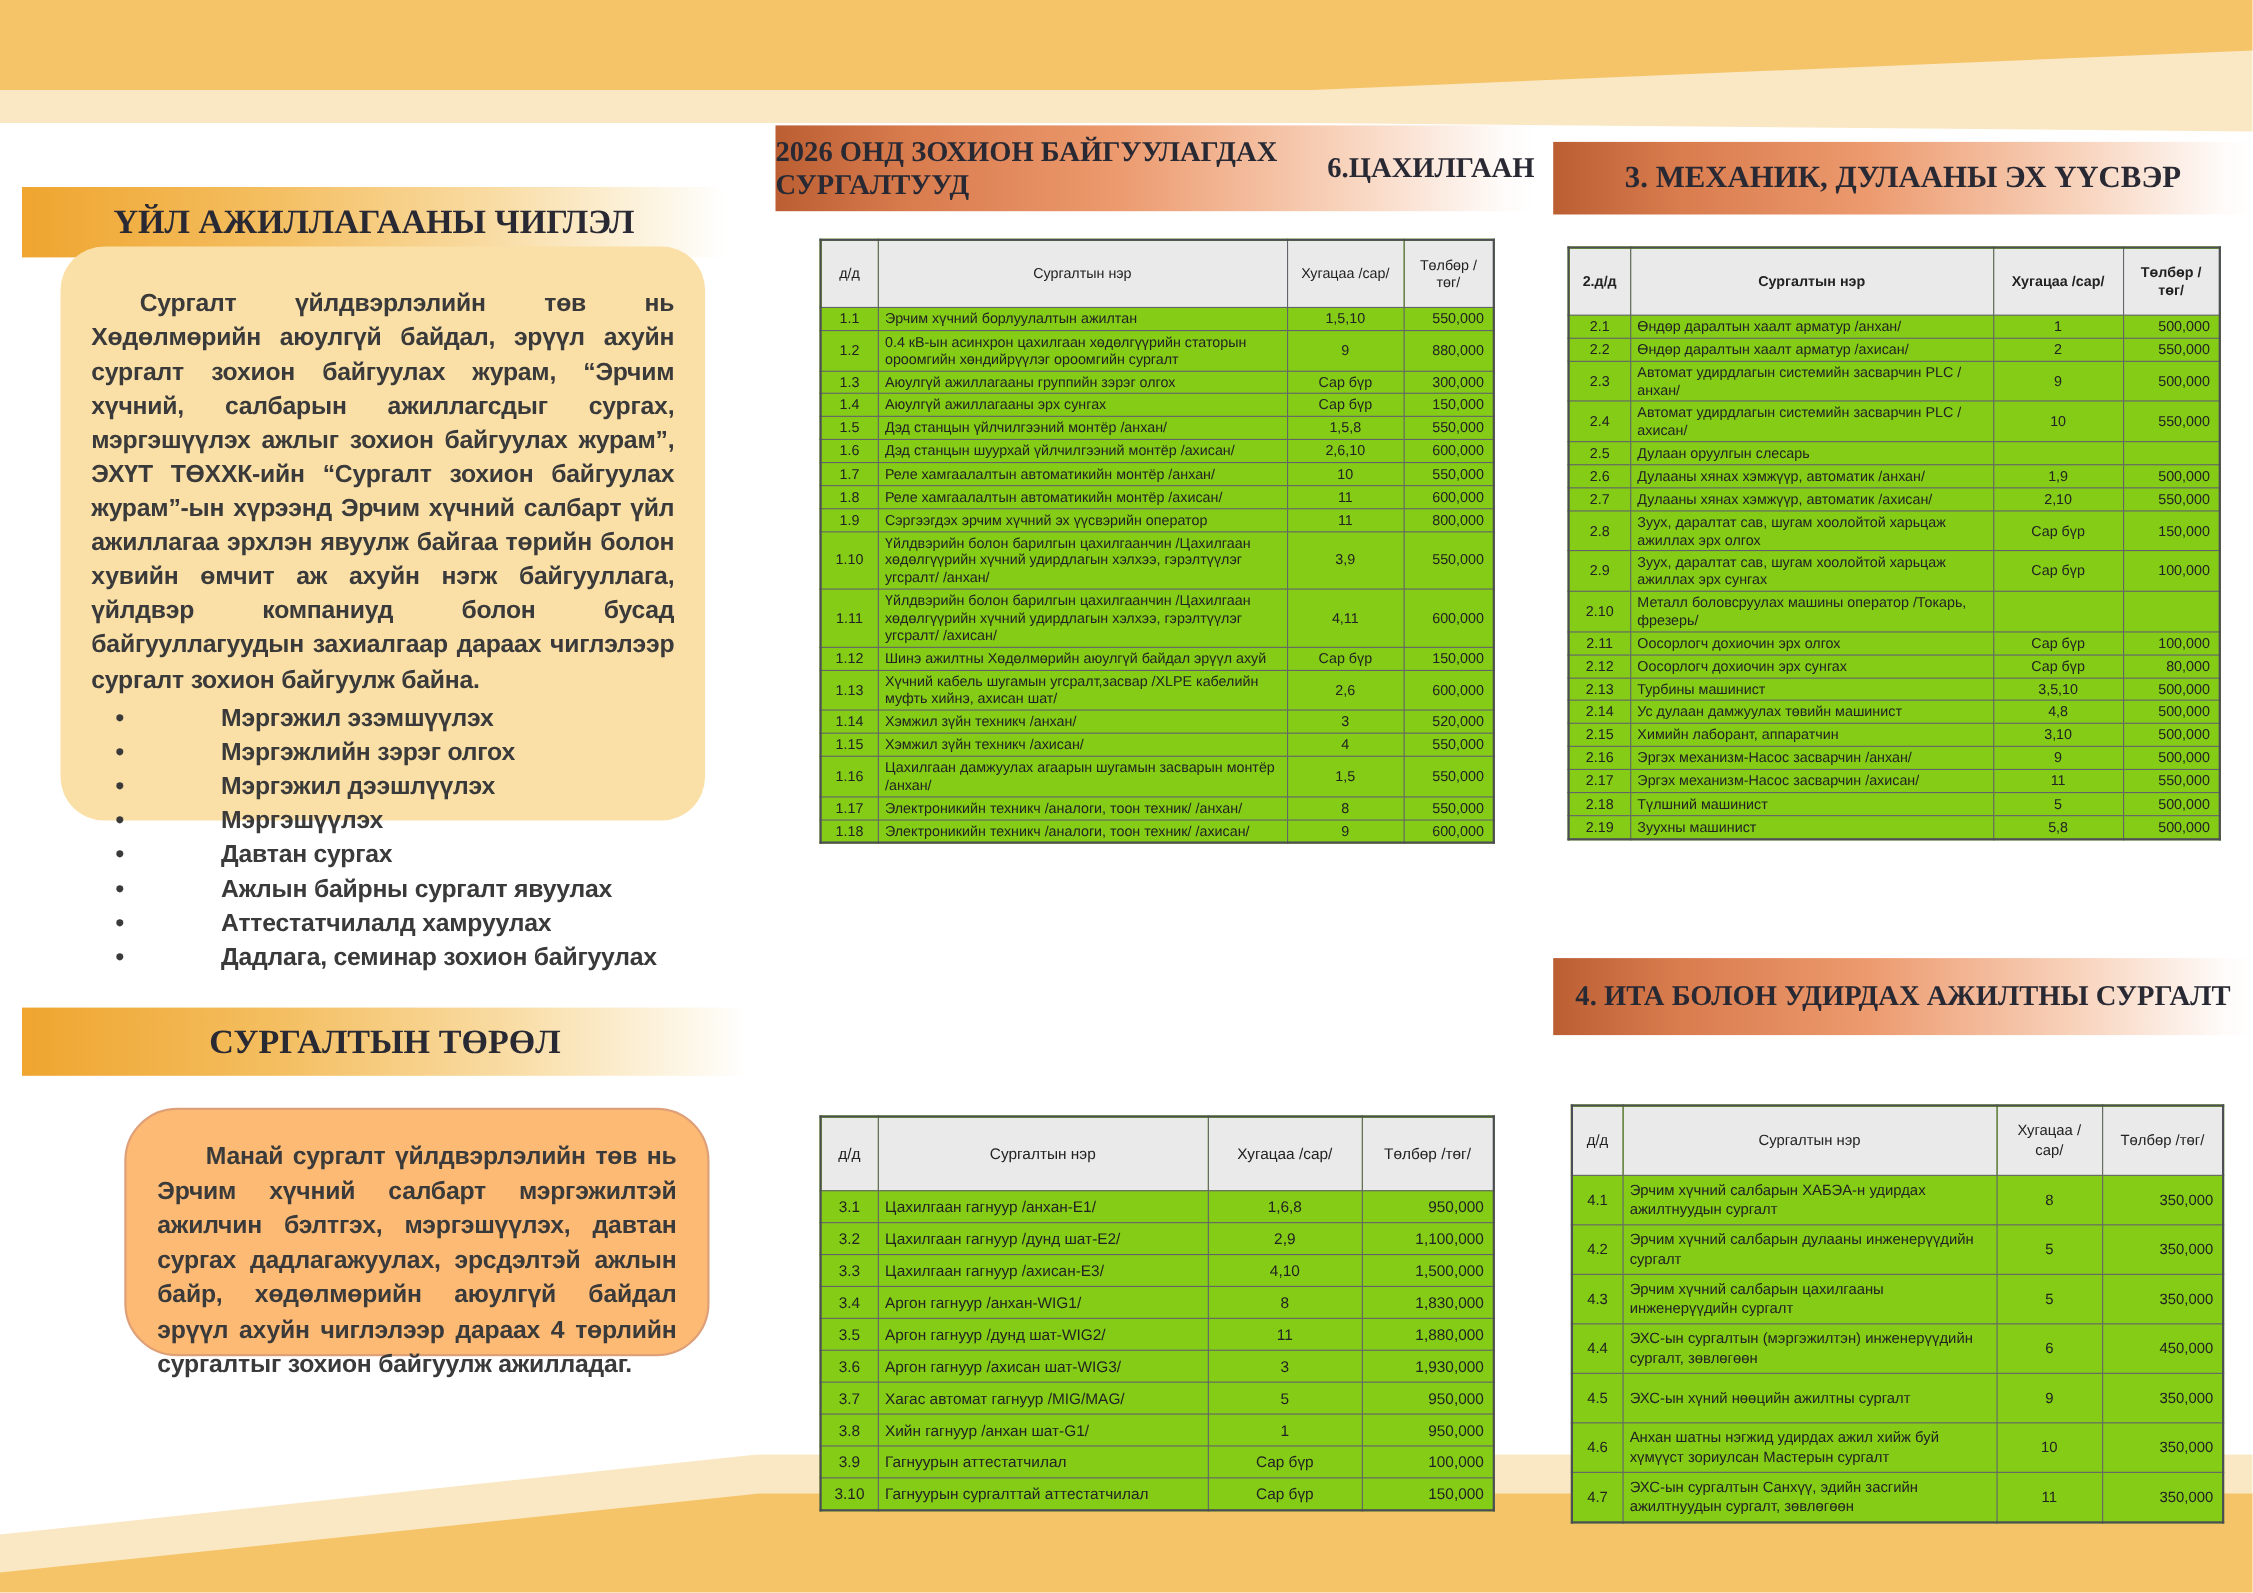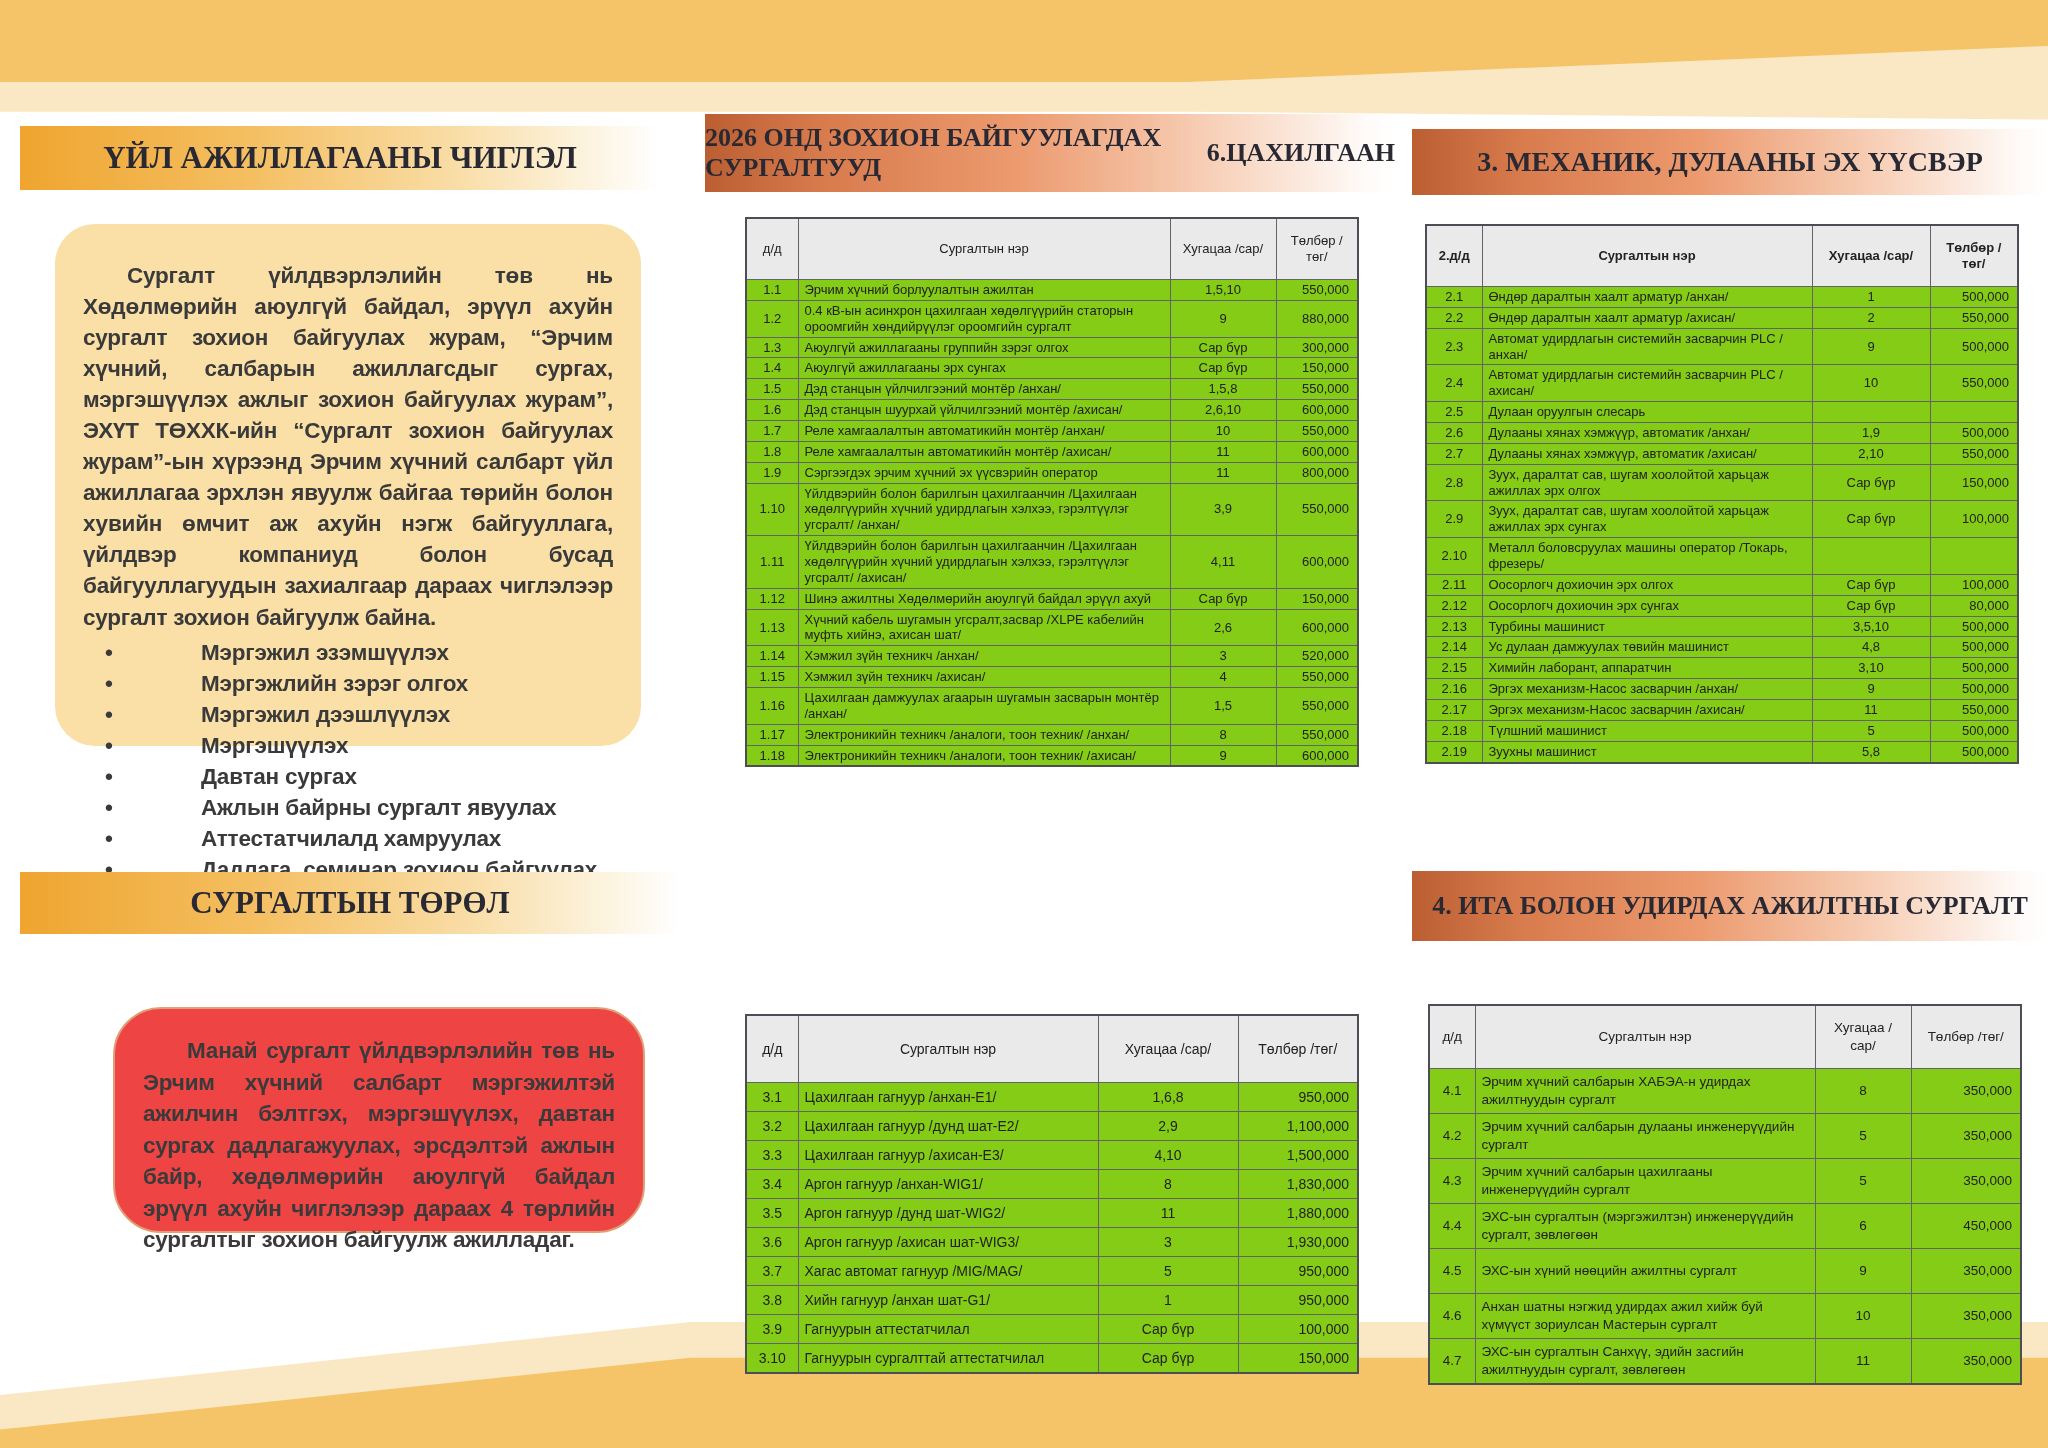--- a/index.html
+++ b/index.html
@@ -11,33 +11,33 @@
     clip-path:polygon(0 0,100% 0,100% 92%,58% 86%,0 86%);}
   .band-orange-top{top:0;height:82px;background:#F6C468;
     clip-path:polygon(0 0,100% 0,100% 56%,58% 100%,0 100%);}
   .band-cream-bot{top:1322px;height:126px;background:#FAE8C4;
     clip-path:polygon(0 58%,33.7% 0,100% 0,100% 100%,0 100%);}
   .band-orange-bot{top:1356px;height:92px;background:#F6C468;
     clip-path:polygon(0 80%,33.7% 2%,100% 2%,100% 100%,0 100%);}
   
   .bar{position:absolute;z-index:2;display:flex;align-items:center;justify-content:center;
        font-family:"Liberation Serif", serif;font-weight:bold;color:#292934;line-height:1.15;}
-  .bar-left{background:linear-gradient(90deg,#EFA52F 0%,#F4BE60 35%,#F9DDA6 68%,#FDF7E8 92%,#FFFFFF 100%);}
+  .bar-left{background:linear-gradient(90deg,#EFA52F 0%,#F4BE60 35%,#F9DDA6 68%,#FDF7E8 92%,#FFFFFF 100%);margin-top:44px;}
   .bar-accent{background:linear-gradient(90deg,#BB5F33 0%,#D97C4E 18%,#EC9A6E 45%,#F8D3BC 75%,#FEFBF9 96%,#FFFFFF 100%);}
   .hdr-left1{left:20px;top:126px;width:640px;height:64px;font-size:31px;}
   .hdr-left2{left:20px;top:872px;width:660px;height:62px;font-size:31px;}
   .hdr-center1{left:705px;top:114px;width:690px;height:78px;flex-direction:row;font-size:26px;}
   .hdr-center2{left:705px;top:869px;width:690px;height:62px;font-size:29px;}
   .hdr-right1{left:1412px;top:129px;width:636px;height:66px;font-size:28px;}
   .hdr-right2{left:1412px;top:871px;width:636px;height:70px;font-size:26px;}
   
   .box{position:absolute;z-index:2;text-align:justify;color:#3a3a3a;font-weight:bold;}
   .box-amber{left:55px;top:224px;width:586px;height:522px;border-radius:40px;background:#FADFA6;
              padding:36px 28px 0 28px;box-sizing:border-box;font-size:22.5px;line-height:1.38;letter-spacing:-0.2px;}
-  .box-peach{left:113px;top:1007px;width:532px;height:226px;border-radius:48px;background:#ef4444;
+  .box-peach{left:113px;top:1007px;width:532px;height:226px;border-radius:48px;background:#fdba74;
              border:2px solid #DFA077;padding:26px 28px 0 28px;box-sizing:border-box;
              font-size:22.5px;line-height:1.4;letter-spacing:-0.2px;}
   .indent{ text-indent:44px; }
   .blist{margin-top:4px;}
   .li{display:flex;align-items:baseline;padding-left:22px;}
   .li .dot{width:96px;flex:0 0 96px;}
   
   .tbl{position:absolute;z-index:2;border-collapse:collapse;table-layout:fixed;
        border:2px solid #4d4d55;background:#84cc16;}
   .tbl th,.tbl td{border:1px solid #63636a;padding:2px 6px;vertical-align:middle;

